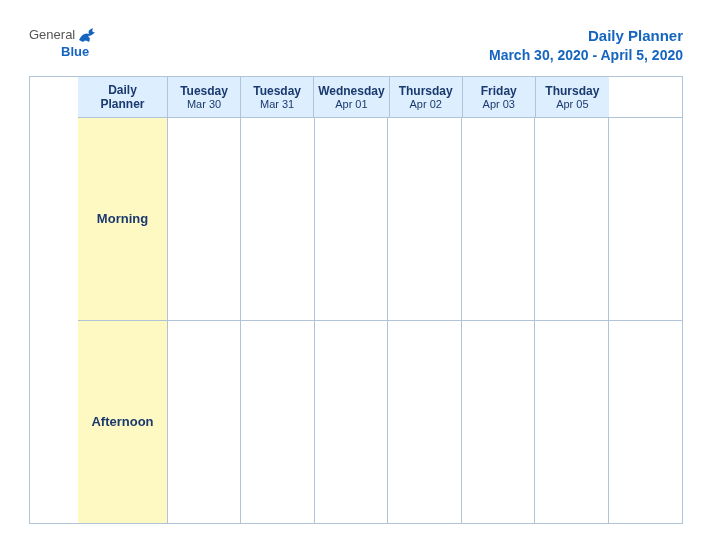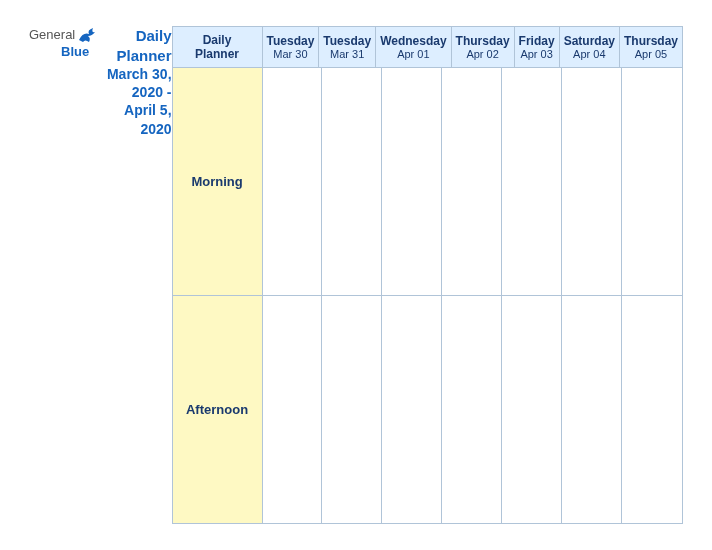--- a/index.html
+++ b/index.html
@@ -11,20 +11,21 @@
       display: flex;
       align-items: center;
       justify-content: center;
     }
     .page {
       width: 690px;
       height: 530px;
       background: #fff;
       padding: 16px 18px 16px 18px;
       display: flex;
+      flex-direction: column;
     }
     .header {
       display: flex;
       justify-content: space-between;
       align-items: flex-start;
       margin-bottom: 12px;
     }
     .logo {
       display: flex;
       flex-direction: column;
@@ -56,20 +57,21 @@
       font-size: 14px;
       color: #1565C0;
       font-weight: bold;
       line-height: 1.3;
     }
     .calendar {
       flex: 1;
       border: 1.5px solid #b0c4d8;
       display: flex;
       flex-direction: column;
+      padding-left: 48px;
     }
     .cal-header-row {
       display: grid;
       grid-template-columns: 90px repeat(7, 1fr);
       border-bottom: 1.5px solid #b0c4d8;
     }
     .cal-header-cell {
       padding: 6px 4px;
       text-align: center;
       background: #ddeeff;
@@ -172,24 +174,20 @@
       </div>
       <div class="cal-header-cell">
         <span class="day-name">Thursday</span>
         <span class="day-date">Apr 02</span>
       </div>
       <div class="cal-header-cell">
         <span class="day-name">Friday</span>
         <span class="day-date">Apr 03</span>
       </div>
       <div class="cal-header-cell">
-        <span class="day-name">Saturday</span>
-        <span class="day-date">Apr 04</span>
-      </div>
-      <div class="cal-header-cell">
         <span class="day-name">Thursday</span>
         <span class="day-date">Apr 05</span>
       </div>
     </div>
 
     <div class="cal-body">
 
       <div class="cal-row">
         <div class="cal-row-label">Morning</div>
         <div class="cal-cell"></div>

